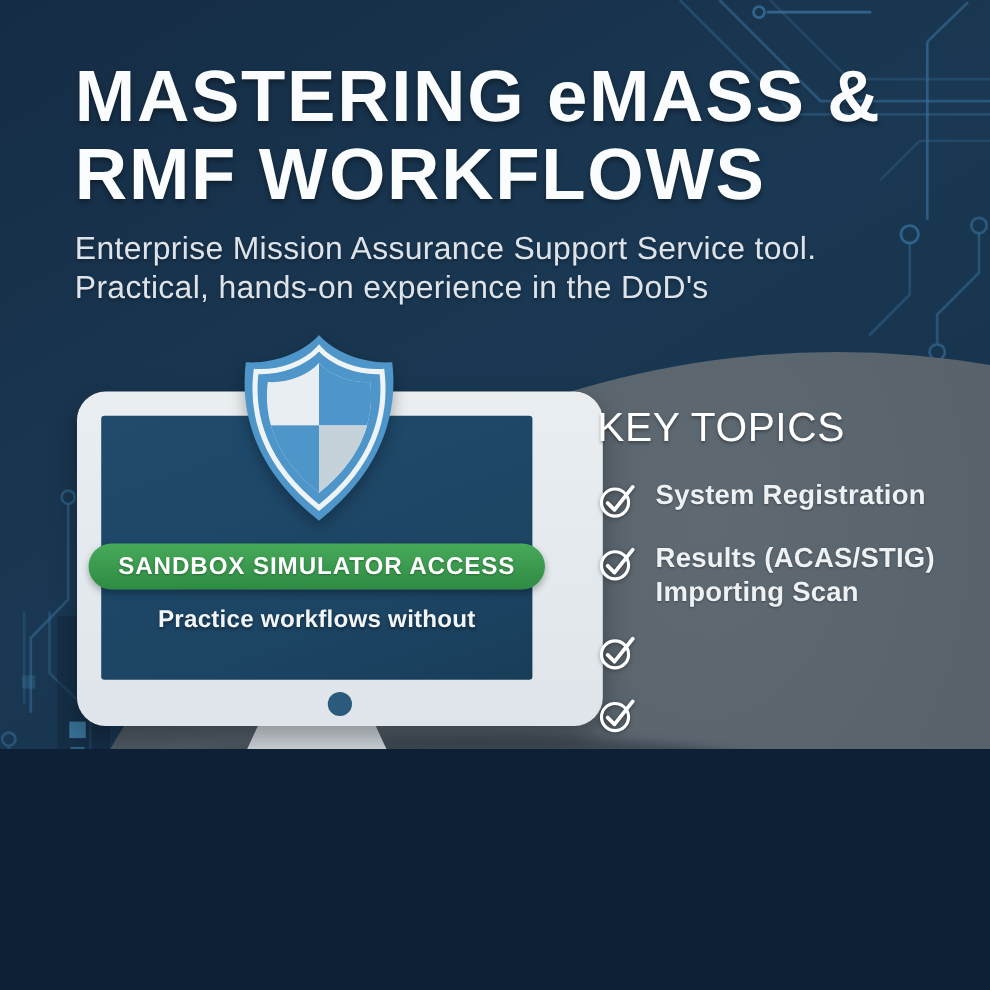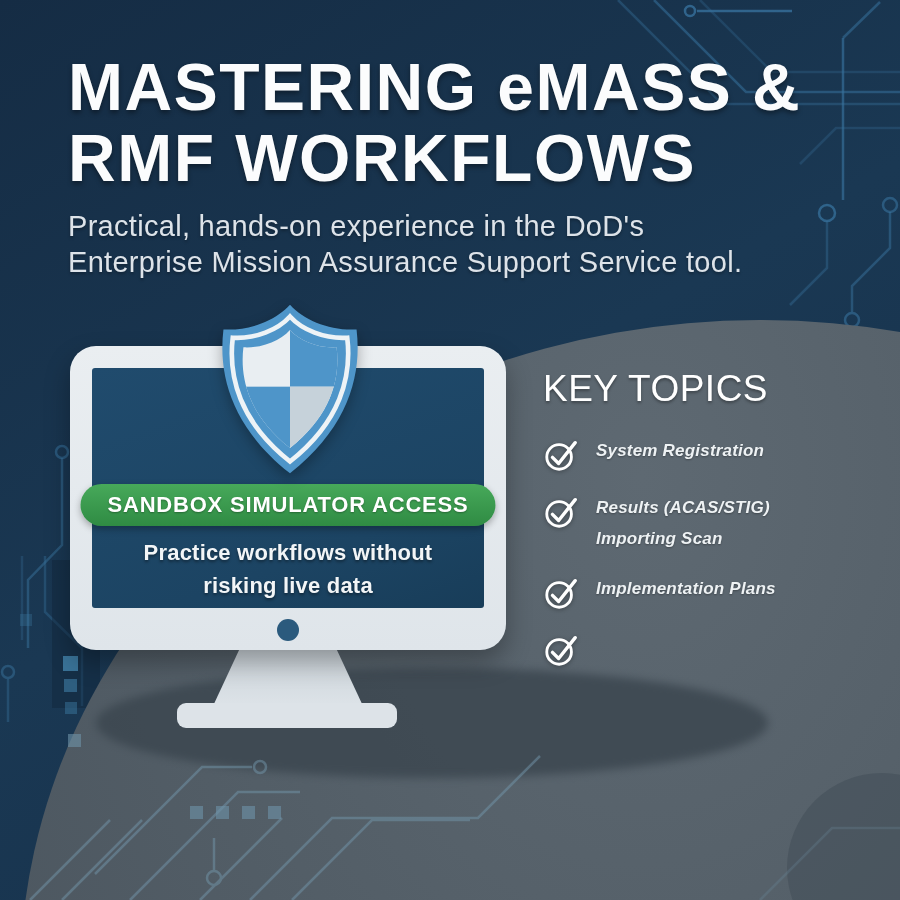--- a/index.html
+++ b/index.html
@@ -1,17 +1,17 @@
 <!DOCTYPE html>
 <html><head>
 <meta charset="utf-8">
 <style>
   html,body{margin:0;padding:0;background:#0d2035;}
   .stage{
-    position:relative;width:900px;height:900px;overflow:hidden;
+    position:relative;width:900px;height:681px;overflow:hidden;
     background:linear-gradient(150deg,#152c44 0%,#1a3853 48%,#16304a 100%);
     font-family:"Liberation Sans",sans-serif;
   }
   svg.layer{position:absolute;left:0;top:0;pointer-events:none;}
 
   
   .gray-blob{
     position:absolute;left:20px;top:320px;width:1480px;height:1320px;border-radius:50%;
     background:radial-gradient(ellipse at 42% 12%, #5e6972 0%, #525d66 40%, #48525b 78%);
   }
@@ -24,23 +24,23 @@
     letter-spacing:.3px;text-shadow:0 2px 3px rgba(0,0,0,.3);}
 
   
   .monitor-shadow{position:absolute;left:96px;top:668px;width:672px;height:110px;
     border-radius:50%;background:#3c4750;opacity:.85;filter:blur(4px);}
   .monitor-neck{position:absolute;left:213px;top:648px;width:150px;height:58px;
     background:linear-gradient(180deg,#c9d1d7 0%,#dde3e8 100%);
     clip-path:polygon(18% 0,82% 0,100% 100%,0 100%);}
   .monitor-base{position:absolute;left:177px;top:703px;width:220px;height:25px;
     border-radius:9px;background:#dde3e8;}
-  .monitor-body{position:absolute;left:70px;top:346px;width:436px;height:304px;
+  .monitor-body{position:absolute;left:70px;top:356px;width:436px;height:304px;
     border-radius:26px;background:linear-gradient(180deg,#eaeef1 0%,#dfe5ea 100%);
-    box-shadow:0 12px 26px rgba(0,0,0,.30);}
+    box-shadow:0 12px 26px rgba(0,0,0,.30);padding-left:42px;}
   .monitor-screen{position:absolute;left:22px;top:22px;width:392px;height:240px;
     border-radius:3px;background:linear-gradient(160deg,#204b6d 0%,#1c4463 70%,#183d59 100%);}
   .webcam-dot{position:absolute;left:50%;bottom:9px;width:22px;height:22px;
     transform:translateX(-50%);border-radius:50%;background:#2b5a7d;}
 
   .badge{position:absolute;left:50%;top:116px;transform:translateX(-50%);
     height:42px;line-height:42px;padding:0 27px;border-radius:22px;white-space:nowrap;
     background:linear-gradient(180deg,#47a95a 0%,#2f8b43 100%);
     box-shadow:0 3px 7px rgba(0,0,0,.3);
     color:#ffffff;font-size:22px;font-weight:bold;letter-spacing:.8px;
@@ -52,22 +52,22 @@
   .shield{position:absolute;left:212px;top:300px;width:156px;height:178px;
     filter:drop-shadow(0 5px 7px rgba(0,0,0,.3));}
 
   
   .key-topics{position:absolute;left:543px;top:368px;width:350px;}
   .kt-heading{font-size:37px;font-weight:normal;color:#ffffff;letter-spacing:.5px;
     text-shadow:0 2px 3px rgba(0,0,0,.35);margin-bottom:25px;}
   .kt-item{display:flex;gap:17px;margin-bottom:19px;align-items:flex-start;}
   .kt-icon{width:36px;height:36px;flex:none;margin-top:2px;
     filter:drop-shadow(0 1px 2px rgba(0,0,0,.35));}
-  .kt-text{font-size:17px;line-height:31px;font-weight:bold;color:#eef2f4;
-    letter-spacing:.2px;text-shadow:0 1px 2px rgba(0,0,0,.32);font-style:italic;}
+  .kt-text{font-size:25px;line-height:31px;font-weight:bold;color:#eef2f4;
+    letter-spacing:.2px;text-shadow:0 1px 2px rgba(0,0,0,.32);}
 </style>
 </head>
 <body>
 
 <div class="stage">
 
   <svg class="layer" width="900" height="900" viewBox="0 0 900 900">
     <g stroke="#37719c" fill="none" stroke-width="2.5">
       <circle cx="690" cy="11" r="5" opacity=".8"></circle>
       <path d="M697,11 H792" opacity=".8"></path>
@@ -125,33 +125,32 @@
       <rect x="68" y="734" width="13" height="13"></rect>
     </g>
   </svg>
 
   <div class="header">
     <div class="title">
       <div>MASTERING eMASS &amp;</div>
       <div>RMF WORKFLOWS</div>
     </div>
     <div class="subtitle">
+      <div>Enterprise Mission Assurance Support Service tool.</div>
       <div>Practical, hands-on experience in the DoD's</div>
-      <div>Enterprise Mission Assurance Support Service tool.</div>
     </div>
   </div>
 
   <div class="monitor-neck"></div>
   <div class="monitor-base"></div>
   <div class="monitor-body">
     <div class="monitor-screen">
       <div class="badge">SANDBOX SIMULATOR ACCESS</div>
       <div class="screen-caption">
         <div>Practice workflows without</div>
-        <div>risking live data</div>
       </div>
     </div>
     <div class="webcam-dot"></div>
   </div>
 
   <svg class="shield" viewBox="0 0 200 230">
     <defs>
       <path id="sh" d="M100,6 C82,26 48,40 14,38 C7,96 24,164 100,224 C176,164 193,96 186,38 C152,40 118,26 100,6 Z"></path>
       <clipPath id="innerClip">
         <use href="#sh" transform="translate(100 115) scale(0.70) translate(-100 -115)"></use>
@@ -190,21 +189,20 @@
         <div>Importing Scan</div>
       </div>
     </div>
 
     <div class="kt-item">
       <svg class="kt-icon" viewBox="0 0 38 38">
         <circle cx="17" cy="21" r="13" stroke="#ffffff" stroke-width="3" fill="none"></circle>
         <path d="M10,21.5 L16.5,28 L34,6" stroke="#ffffff" stroke-width="3.6" fill="none" stroke-linecap="round" stroke-linejoin="round"></path>
       </svg>
       <div class="kt-text">
-        <div>Implementation Plans</div>
       </div>
     </div>
 
     <div class="kt-item">
       <svg class="kt-icon" viewBox="0 0 38 38">
         <circle cx="17" cy="21" r="13" stroke="#ffffff" stroke-width="3" fill="none"></circle>
         <path d="M10,21.5 L16.5,28 L34,6" stroke="#ffffff" stroke-width="3.6" fill="none" stroke-linecap="round" stroke-linejoin="round"></path>
       </svg>
     </div>
   </div>

